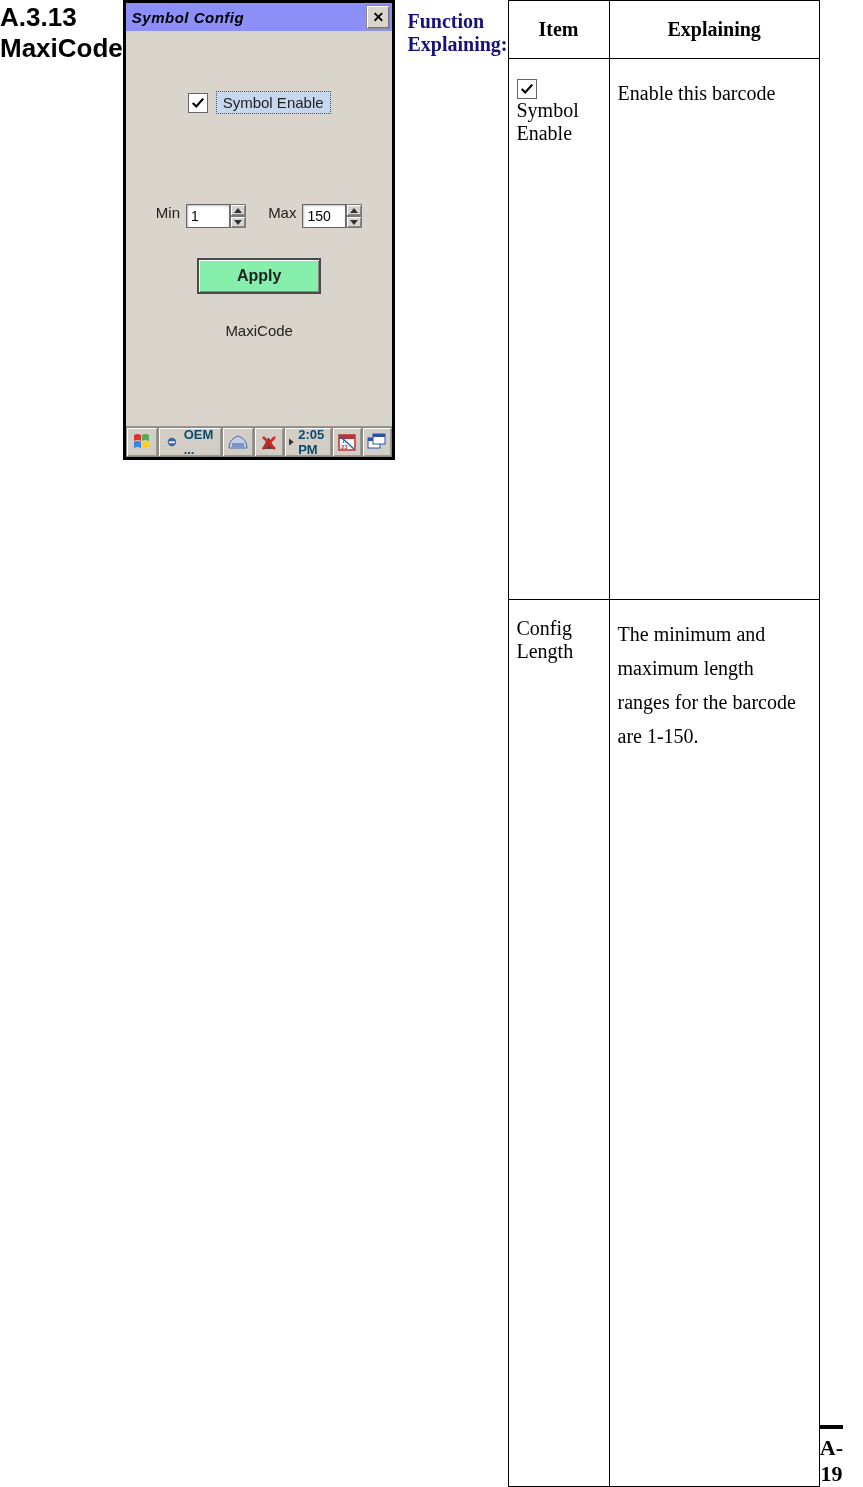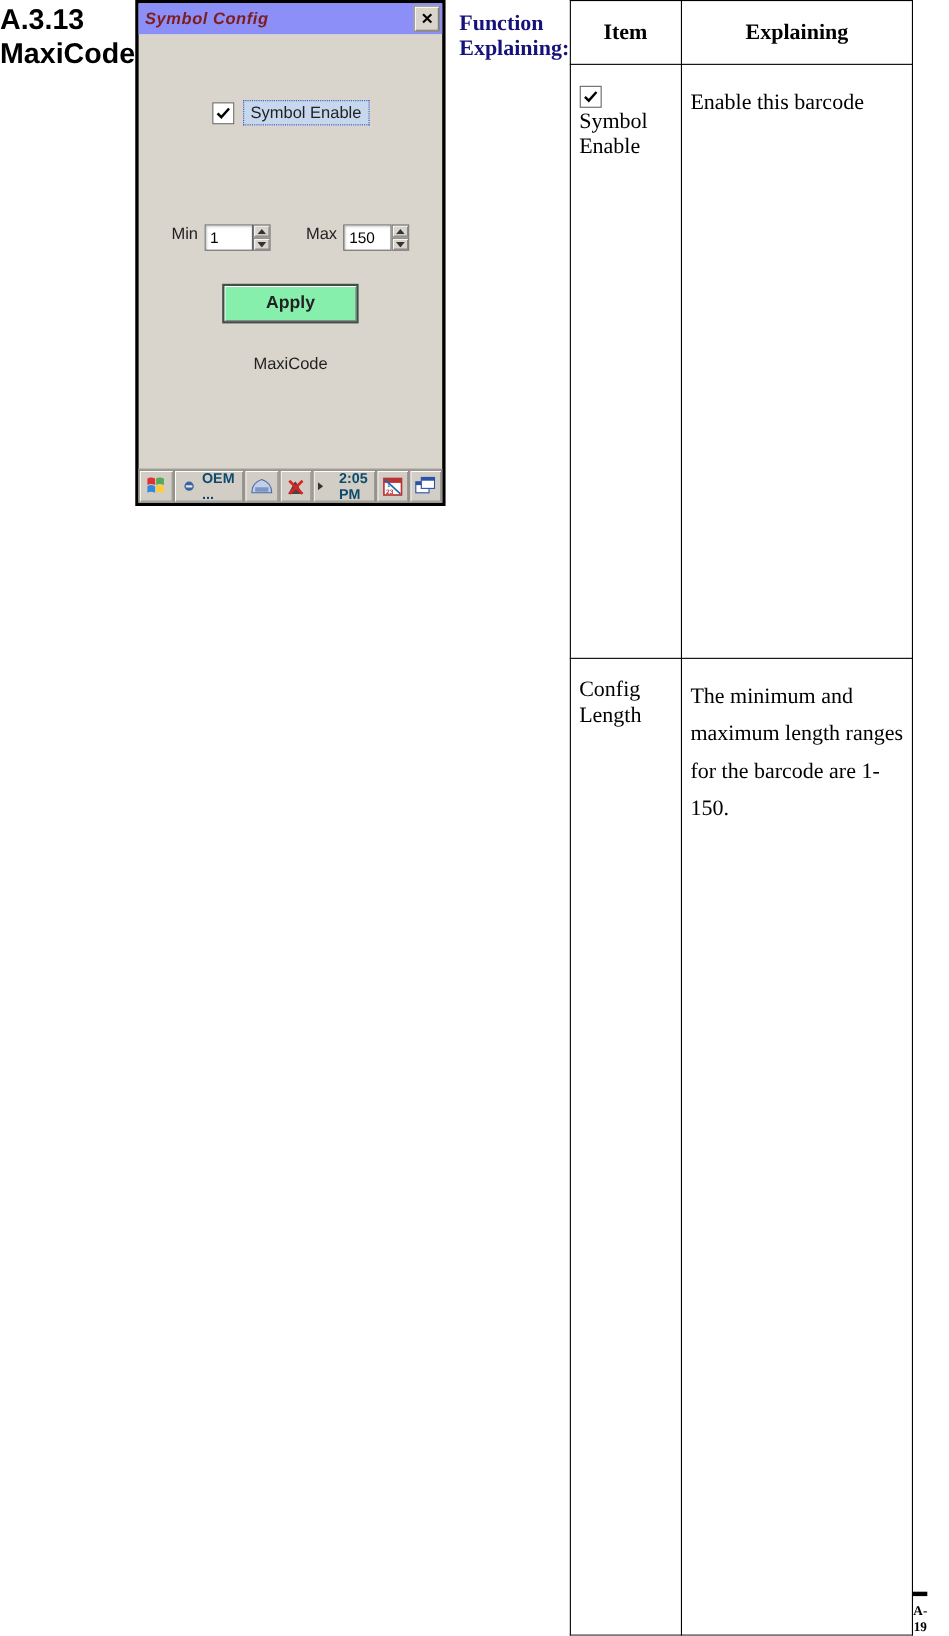--- a/index.html
+++ b/index.html
@@ -39,21 +39,21 @@
   
   .titlebar {
     height: 28px;
     background: #8d8ff9;
     display: flex;
     align-items: center;
     justify-content: space-between;
     padding: 0 2px 0 6px;
   }
   .titlebar-text {
-    color: #7f1d1d;
+    color: #000000;
     font-family: Tahoma, Arial, sans-serif;
     font-size: 15px;
     font-style: italic;
     font-weight: bold;
     letter-spacing: 0.5px;
   }
   .close-btn {
     width: 22px;
     height: 22px;
     background: #d9d5cc;
@@ -187,21 +187,21 @@
     display: flex;
     align-items: center;
     justify-content: center;
     padding: 0 4px;
     box-sizing: border-box;
   }
   .tb-start { width: 32px; }
   .tb-oem   { flex: 1.6; justify-content: flex-start; gap: 5px; padding-left: 6px; }
   .tb-keyb  { width: 32px; }
   .tb-net   { width: 30px; }
-  .tb-time  { flex: 1.4; gap: 14px; }
+  .tb-time  { flex: 1.4; gap: 4px; }
   .tb-cal   { width: 30px; }
   .tb-stack { width: 30px; }
   .tb-cell svg { display: block; }
 
   
   .func-heading {
     font-size: 20px;
     font-weight: bold;
     color: #16127c;
     margin: 10px 0 14px 0;
@@ -231,21 +231,21 @@
     padding-top: 650px;
   }
   .rule {
     height: 4px;
     background: #000;
     margin-bottom: 6px;
   }
   .page-num {
     text-align: center;
     font-weight: bold;
-    font-size: 12px;
+    font-size: 22px;
   }
 </style>
 </head>
 <body>
 
 <div class="page">
 
   <h1 class="page-heading">A.3.13 MaxiCode</h1>
 
   <div class="screenshot">

